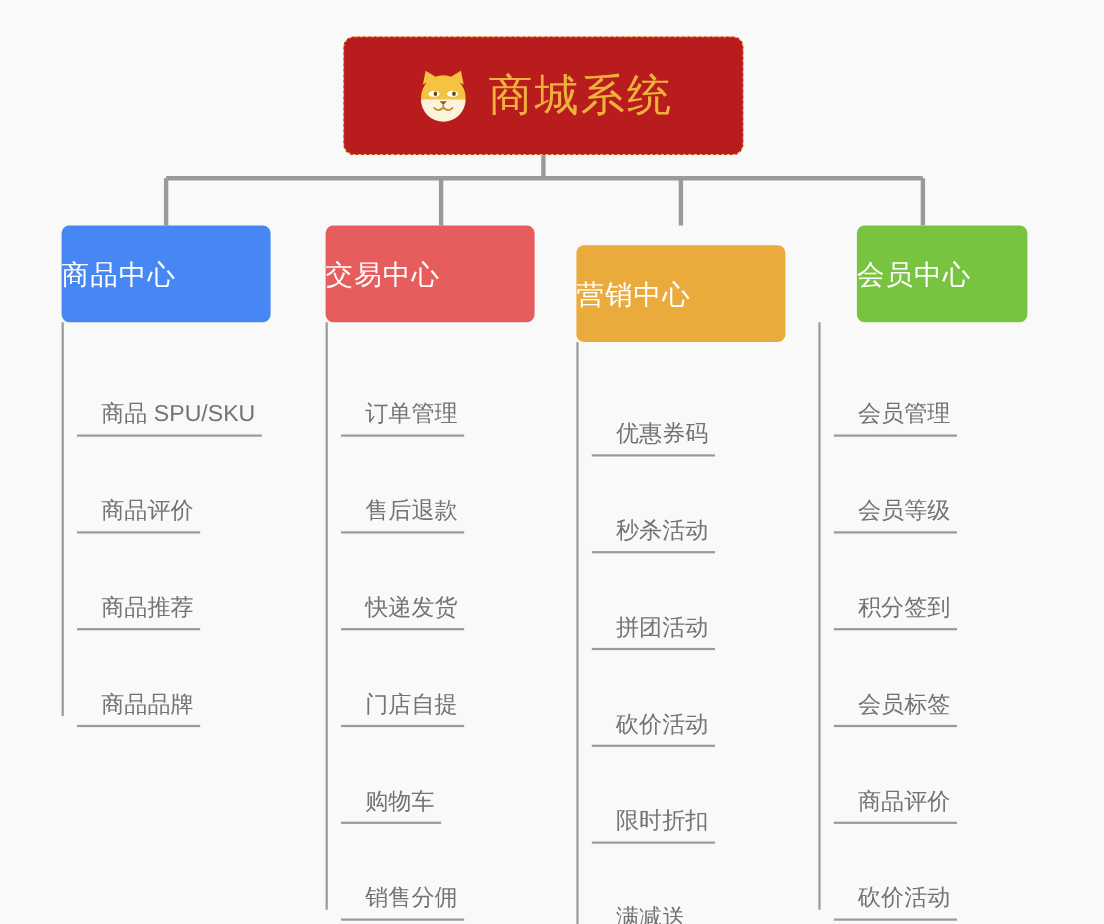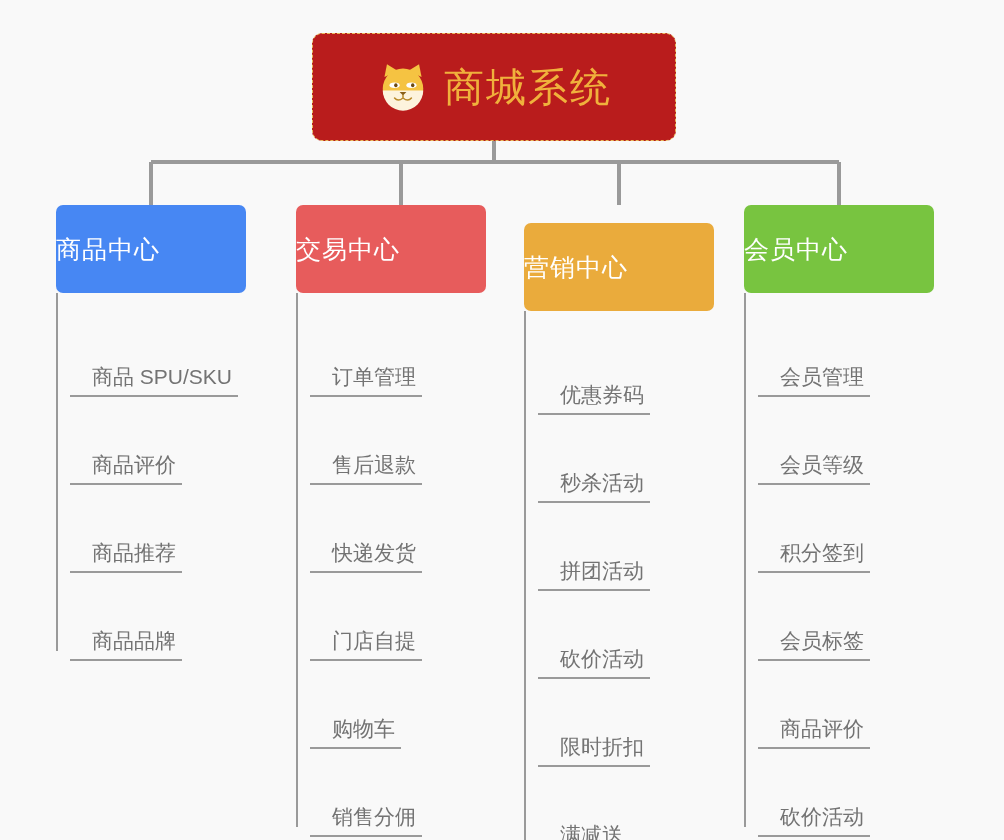--- a/index.html
+++ b/index.html
@@ -236,21 +236,21 @@
         <div class="leaf">
             <span class="leaf-label">限时折扣</span>
           </div>
         <div class="leaf">
             <span class="leaf-label">满减送</span>
           </div>
       </div>
     </div>
 
     <div class="branch branch-3">
-      <div class="branch-header" style="background: rgb(120, 196, 64);">
+      <div class="branch-header" style="background: rgb(120, 196, 64); margin-left: 35px;">
         <span>会员中心</span>
       </div>
       <div class="branch-children" style="--spine: #9a9a9a;">
         <div class="leaf">
             <span class="leaf-label">会员管理</span>
           </div>
         <div class="leaf">
             <span class="leaf-label">会员等级</span>
           </div>
         <div class="leaf">

